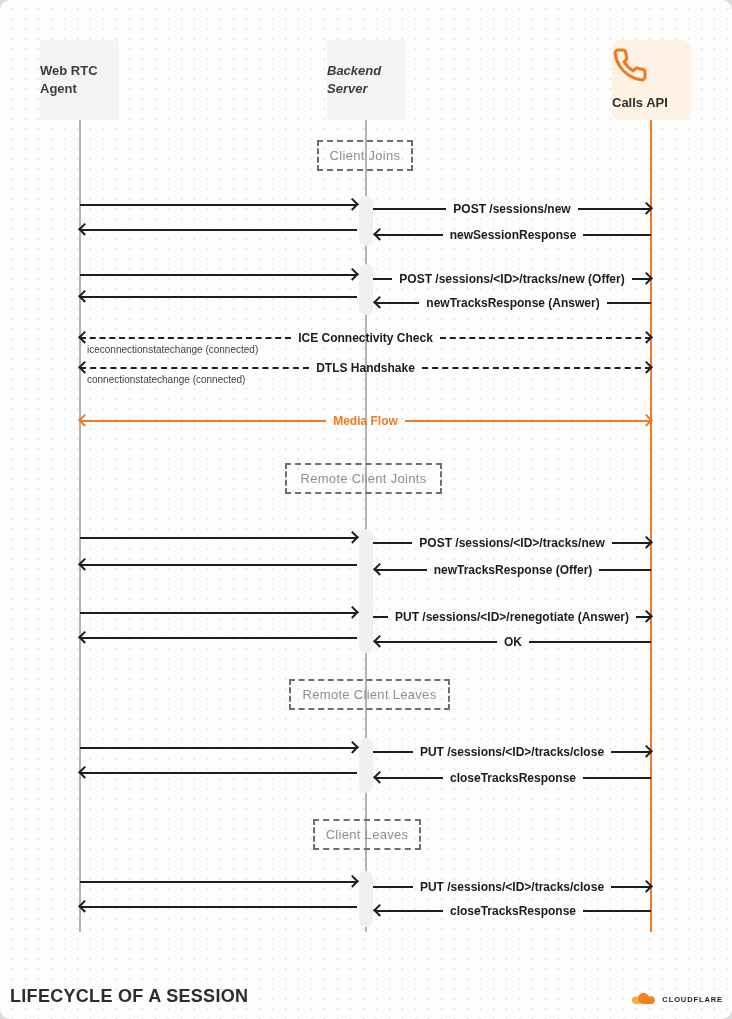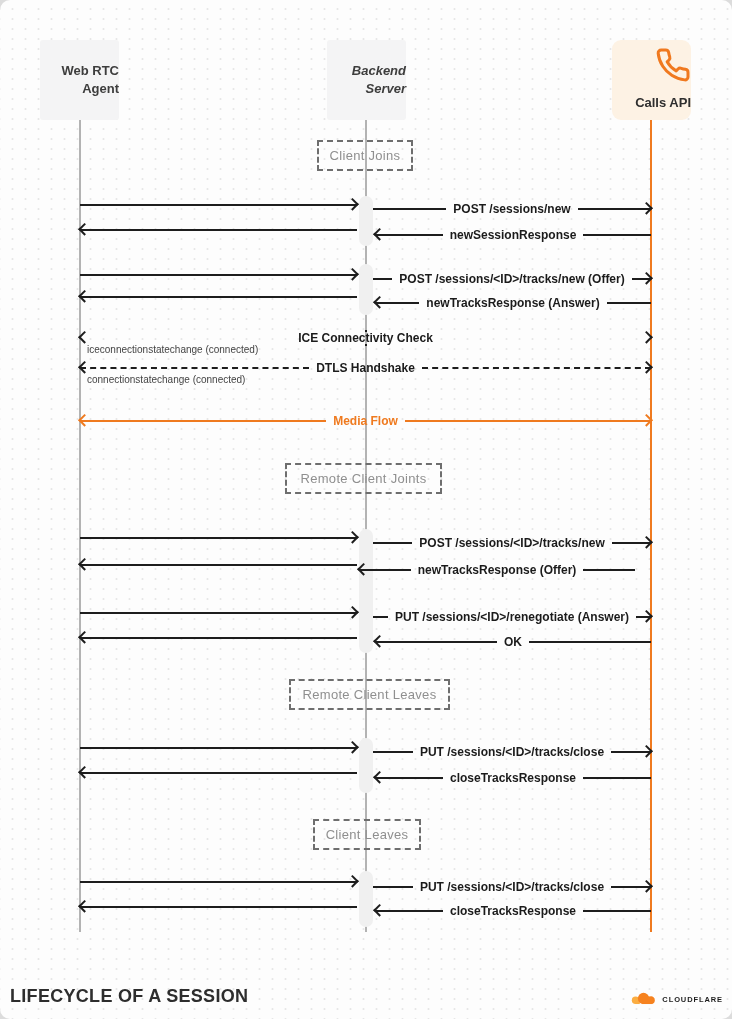--- a/index.html
+++ b/index.html
@@ -5,21 +5,21 @@
   html,body{margin:0;padding:0;background:#dcdcdc;}
   .canvas{
     position:relative;width:732px;height:1019px;overflow:hidden;
     background-color:#fdfdfd;
     background-image:radial-gradient(#e7e7e7 1.1px, transparent 1.25px);
     background-size:13px 10px;background-position:6px 4px;
     border-radius:10px;
     font-family:"Liberation Sans", sans-serif;
   }
   
-  .actor{position:absolute;z-index:5;display:flex;flex-direction:column;align-items:flex-end;justify-content:center;
+  .actor{position:absolute;z-index:5;display:flex;flex-direction:column;align-items:flex-start;justify-content:center;
     width:79px;height:80px;background:#f4f4f5;border-radius:3px;text-align:center;}
   .actor .al{display:block;font-size:13px;font-weight:700;color:#3d3d3d;line-height:1.4;}
   .actor.calls{background:#fdf2e4;border-radius:9px;justify-content:flex-start;padding-top:7px;box-sizing:border-box;height:80px;}
   .actor.calls .al{margin-top:5px;color:#2f2f2f;}
   
   .lifeline{position:absolute;z-index:1;width:0;top:120px;height:812px;border-left:2.5px solid #b3b3b3;}
   .lifeline.orange{border-left-color:#ef7a1f;}
   
   .bar{position:absolute;z-index:2;left:359px;width:14px;background:#f0f0f0;border-radius:7px;}
   
@@ -123,21 +123,21 @@
     <div class="ln"></div>
       <span class="lb">newTracksResponse (Answer)</span>
       <div class="ln"></div>
     <span class="ch l"></span>
   </div>
   <div class="seg" style="left:80px;top:289px;width:277px;">
     <div class="ln"></div>
       <span class="ch l"></span>
   </div>
 
-  <div class="seg dash" style="left:80px;top:330px;width:571px;flex-direction:column;">
+  <div class="seg dash" style="left:80px;top:330px;width:571px;">
     <div class="ln"></div>
       <span class="lb">ICE Connectivity Check</span>
       <div class="ln"></div>
     <span class="ch l"></span>
     <span class="ch r"></span>
   </div>
   <div class="note" style="left:87px;top:344px;">iceconnectionstatechange (connected)</div>
 
   <div class="seg dash" style="left:80px;top:360px;width:571px;">
     <div class="ln"></div>
@@ -159,21 +159,21 @@
   <div class="seg" style="left:80px;top:530px;width:277px;">
     <div class="ln"></div>
       <span class="ch r"></span>
   </div>
   <div class="seg" style="left:373px;top:535px;width:278px;">
     <div class="ln"></div>
       <span class="lb">POST /sessions/&lt;ID&gt;/tracks/new</span>
       <div class="ln"></div>
     <span class="ch r"></span>
   </div>
-  <div class="seg" style="left:359px;top:562px;width:276px;">
+  <div class="seg" style="left:375px;top:562px;width:276px;">
     <div class="ln"></div>
       <span class="lb">newTracksResponse (Offer)</span>
       <div class="ln"></div>
     <span class="ch l"></span>
   </div>
   <div class="seg" style="left:80px;top:557px;width:277px;">
     <div class="ln"></div>
       <span class="ch l"></span>
   </div>
 

